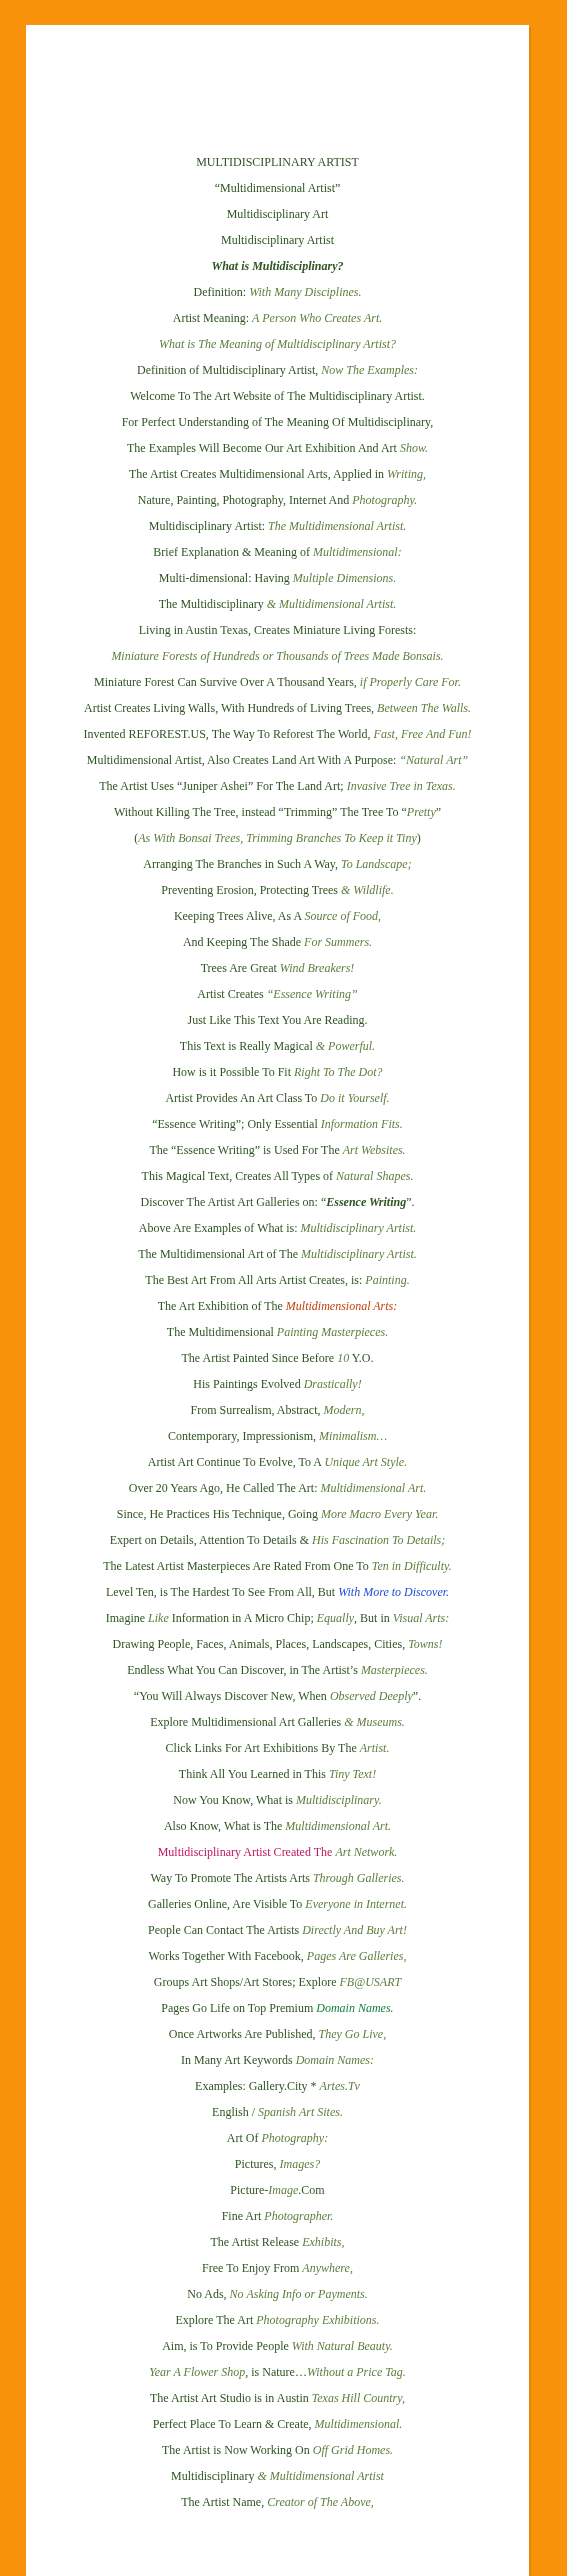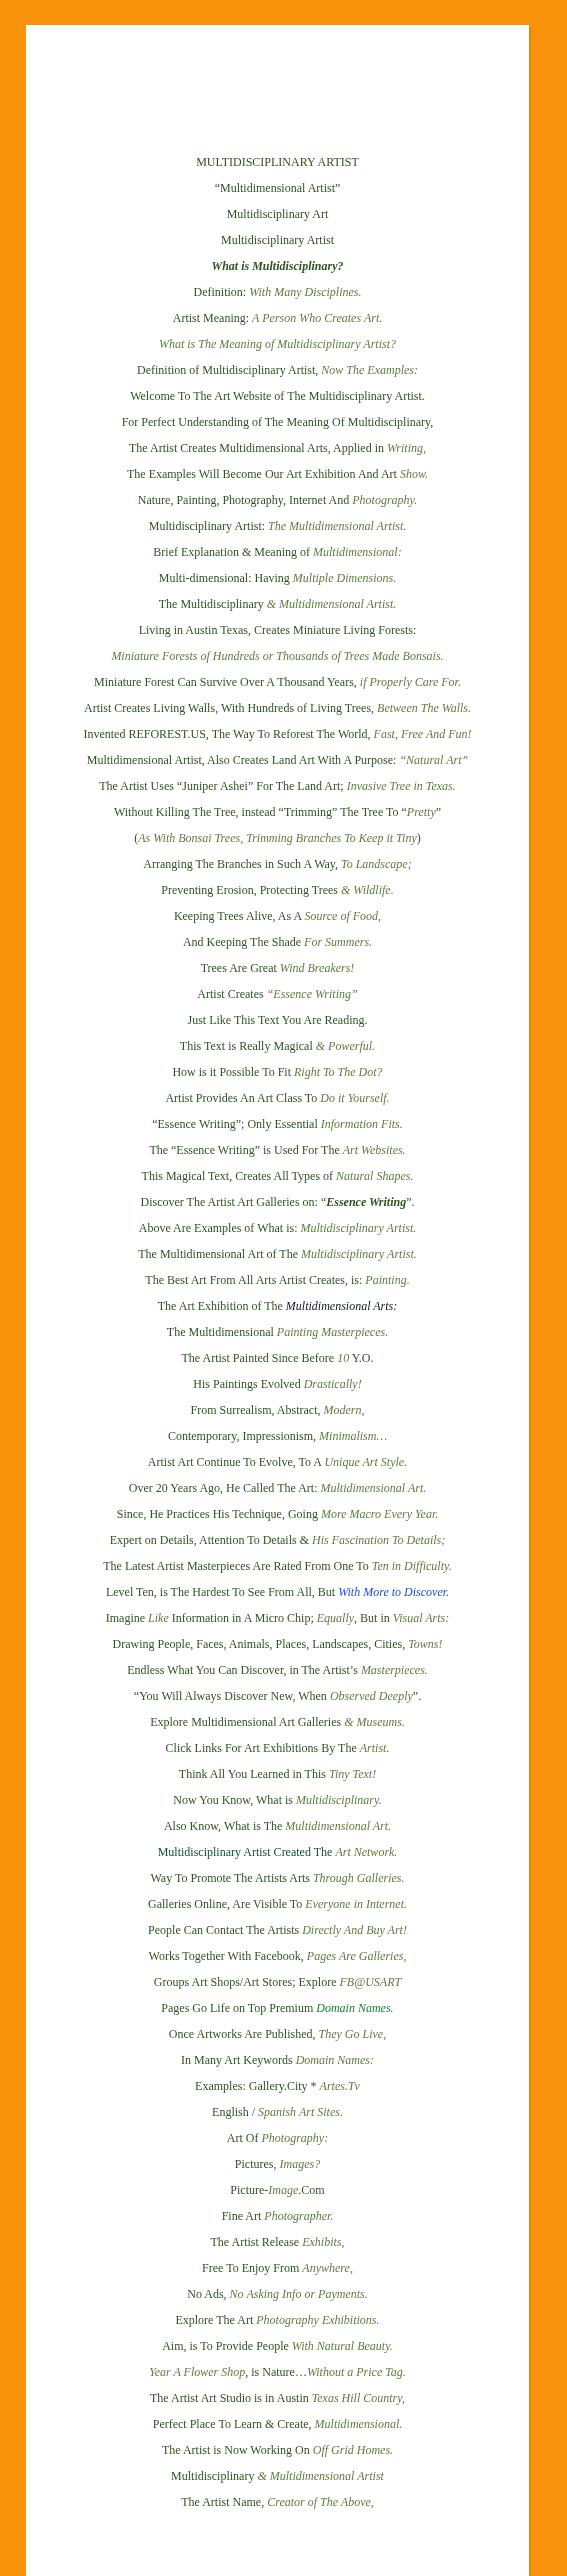--- a/index.html
+++ b/index.html
@@ -33,22 +33,22 @@
         <div class="line"><span class="seg s-r" style="color: rgb(46, 84, 34);">“Multidimensional Artist”</span></div>
         <div class="line"><span class="seg s-r" style="color: rgb(46, 84, 34);">Multidisciplinary Art</span></div>
         <div class="line"><span class="seg s-r" style="color: rgb(46, 84, 34);">Multidisciplinary Artist</span></div>
         <div class="line"><span class="seg s-bi" style="color: rgb(46, 84, 34);">What is Multidisciplinary?</span></div>
         <div class="line"><span class="seg s-r" style="color: rgb(46, 84, 34);">Definition: </span><span class="seg s-i" style="color: rgb(92, 125, 61);">With Many Disciplines.</span></div>
         <div class="line"><span class="seg s-r" style="color: rgb(46, 84, 34);">Artist Meaning: </span><span class="seg s-i" style="color: rgb(92, 125, 61);">A Person Who Creates Art.</span></div>
         <div class="line"><span class="seg s-i" style="color: rgb(92, 125, 61);">What is The Meaning of Multidisciplinary Artist?</span></div>
         <div class="line"><span class="seg s-r" style="color: rgb(46, 84, 34);">Definition of Multidisciplinary Artist, </span><span class="seg s-i" style="color: rgb(92, 125, 61);">Now The Examples:</span></div>
         <div class="line"><span class="seg s-r" style="color: rgb(46, 84, 34);">Welcome To The Art Website of The Multidisciplinary Artist.</span></div>
         <div class="line"><span class="seg s-r" style="color: rgb(46, 84, 34);">For Perfect Understanding of The Meaning Of Multidisciplinary,</span></div>
+        <div class="line"><span class="seg s-r" style="color: rgb(46, 84, 34);">The Examples Will Become Our Art Exhibition And Art </span><span class="seg s-i" style="color: rgb(92, 125, 61);">Show.</span></div>
         <div class="line"><span class="seg s-r" style="color: rgb(46, 84, 34);">The Artist Creates Multidimensional Arts, Applied in </span><span class="seg s-i" style="color: rgb(92, 125, 61);">Writing,</span></div>
-        <div class="line"><span class="seg s-r" style="color: rgb(46, 84, 34);">The Examples Will Become Our Art Exhibition And Art </span><span class="seg s-i" style="color: rgb(92, 125, 61);">Show.</span></div>
         <div class="line"><span class="seg s-r" style="color: rgb(46, 84, 34);">Nature, Painting, Photography, Internet And </span><span class="seg s-i" style="color: rgb(92, 125, 61);">Photography.</span></div>
         <div class="line"><span class="seg s-r" style="color: rgb(46, 84, 34);">Multidisciplinary Artist: </span><span class="seg s-i" style="color: rgb(92, 125, 61);">The Multidimensional Artist.</span></div>
         <div class="line"><span class="seg s-r" style="color: rgb(46, 84, 34);">Brief Explanation &amp; Meaning of </span><span class="seg s-i" style="color: rgb(92, 125, 61);">Multidimensional:</span></div>
         <div class="line"><span class="seg s-r" style="color: rgb(46, 84, 34);">Multi-dimensional: Having </span><span class="seg s-i" style="color: rgb(92, 125, 61);">Multiple Dimensions.</span></div>
         <div class="line"><span class="seg s-r" style="color: rgb(46, 84, 34);">The Multidisciplinary </span><span class="seg s-i" style="color: rgb(92, 125, 61);">&amp; Multidimensional Artist.</span></div>
         <div class="line"><span class="seg s-r" style="color: rgb(46, 84, 34);">Living in Austin Texas, Creates Miniature Living Forests:</span></div>
         <div class="line"><span class="seg s-i" style="color: rgb(92, 125, 61);">Miniature Forests of Hundreds or Thousands of Trees Made Bonsais.</span></div>
         <div class="line"><span class="seg s-r" style="color: rgb(46, 84, 34);">Miniature Forest Can Survive Over A Thousand Years, </span><span class="seg s-i" style="color: rgb(92, 125, 61);">if Properly Care For.</span></div>
         <div class="line"><span class="seg s-r" style="color: rgb(46, 84, 34);">Artist Creates Living Walls, With Hundreds of Living Trees, </span><span class="seg s-i" style="color: rgb(92, 125, 61);">Between The Walls.</span></div>
         <div class="line"><span class="seg s-r" style="color: rgb(46, 84, 34);">Invented REFOREST.US, The Way To Reforest The World, </span><span class="seg s-i" style="color: rgb(92, 125, 61);">Fast, Free And Fun!</span></div>
@@ -66,42 +66,42 @@
         <div class="line"><span class="seg s-r" style="color: rgb(46, 84, 34);">This Text is Really Magical </span><span class="seg s-i" style="color: rgb(92, 125, 61);">&amp; Powerful.</span></div>
         <div class="line"><span class="seg s-r" style="color: rgb(46, 84, 34);">How is it Possible To Fit </span><span class="seg s-i" style="color: rgb(92, 125, 61);">Right To The Dot?</span></div>
         <div class="line"><span class="seg s-r" style="color: rgb(46, 84, 34);">Artist Provides An Art Class To </span><span class="seg s-i" style="color: rgb(92, 125, 61);">Do it Yourself.</span></div>
         <div class="line"><span class="seg s-r" style="color: rgb(46, 84, 34);">“Essence Writing”; Only Essential </span><span class="seg s-i" style="color: rgb(92, 125, 61);">Information Fits.</span></div>
         <div class="line"><span class="seg s-r" style="color: rgb(46, 84, 34);">The “Essence Writing” is Used For The </span><span class="seg s-i" style="color: rgb(92, 125, 61);">Art Websites.</span></div>
         <div class="line"><span class="seg s-r" style="color: rgb(46, 84, 34);">This Magical Text, Creates All Types of </span><span class="seg s-i" style="color: rgb(92, 125, 61);">Natural Shapes.</span></div>
         <div class="line"><span class="seg s-r" style="color: rgb(46, 84, 34);">Discover The Artist Art Galleries on: “</span><span class="seg s-bi" style="color: rgb(46, 84, 34);">Essence Writing</span><span class="seg s-r" style="color: rgb(46, 84, 34);">”.</span></div>
         <div class="line"><span class="seg s-r" style="color: rgb(46, 84, 34);">Above Are Examples of What is: </span><span class="seg s-i" style="color: rgb(92, 125, 61);">Multidisciplinary Artist.</span></div>
         <div class="line"><span class="seg s-r" style="color: rgb(46, 84, 34);">The Multidimensional Art of The </span><span class="seg s-i" style="color: rgb(92, 125, 61);">Multidisciplinary Artist.</span></div>
         <div class="line"><span class="seg s-r" style="color: rgb(46, 84, 34);">The Best Art From All Arts Artist Creates, is: </span><span class="seg s-i" style="color: rgb(92, 125, 61);">Painting.</span></div>
-        <div class="line"><span class="seg s-r" style="color: rgb(46, 84, 34);">The Art Exhibition of The </span><span class="seg s-i" style="color: #0f172a;">Multidimensional Arts:</span></div>
+        <div class="line"><span class="seg s-r" style="color: rgb(46, 84, 34);">The Art Exhibition of The </span><span class="seg s-i" style="color: #c2410c;">Multidimensional Arts:</span></div>
         <div class="line"><span class="seg s-r" style="color: rgb(46, 84, 34);">The Multidimensional </span><span class="seg s-i" style="color: rgb(92, 125, 61);">Painting Masterpieces.</span></div>
         <div class="line"><span class="seg s-r" style="color: rgb(46, 84, 34);">The Artist Painted Since Before </span><span class="seg s-i" style="color: rgb(92, 125, 61);">10</span><span class="seg s-r" style="color: rgb(46, 84, 34);"> Y.O.</span></div>
         <div class="line"><span class="seg s-r" style="color: rgb(46, 84, 34);">His Paintings Evolved </span><span class="seg s-i" style="color: rgb(92, 125, 61);">Drastically!</span></div>
         <div class="line"><span class="seg s-r" style="color: rgb(46, 84, 34);">From Surrealism, Abstract, </span><span class="seg s-i" style="color: rgb(92, 125, 61);">Modern,</span></div>
         <div class="line"><span class="seg s-r" style="color: rgb(46, 84, 34);">Contemporary, Impressionism, </span><span class="seg s-i" style="color: rgb(92, 125, 61);">Minimalism…</span></div>
         <div class="line"><span class="seg s-r" style="color: rgb(46, 84, 34);">Artist Art Continue To Evolve, To A </span><span class="seg s-i" style="color: rgb(92, 125, 61);">Unique Art Style.</span></div>
         <div class="line"><span class="seg s-r" style="color: rgb(46, 84, 34);">Over 20 Years Ago, He Called The Art: </span><span class="seg s-i" style="color: rgb(92, 125, 61);">Multidimensional Art.</span></div>
         <div class="line"><span class="seg s-r" style="color: rgb(46, 84, 34);">Since, He Practices His Technique, Going </span><span class="seg s-i" style="color: rgb(92, 125, 61);">More Macro Every Year.</span></div>
         <div class="line"><span class="seg s-r" style="color: rgb(46, 84, 34);">Expert on Details, Attention To Details &amp; </span><span class="seg s-i" style="color: rgb(92, 125, 61);">His Fascination To Details;</span></div>
         <div class="line"><span class="seg s-r" style="color: rgb(46, 84, 34);">The Latest Artist Masterpieces Are Rated From One To </span><span class="seg s-i" style="color: rgb(92, 125, 61);">Ten in Difficulty.</span></div>
         <div class="line"><span class="seg s-r" style="color: rgb(46, 84, 34);">Level Ten, is The Hardest To See From All, But </span><span class="seg s-i" style="color: #1d4ed8;">With More to Discover.</span></div>
         <div class="line"><span class="seg s-r" style="color: rgb(46, 84, 34);">Imagine </span><span class="seg s-i" style="color: rgb(92, 125, 61);">Like</span><span class="seg s-r" style="color: rgb(46, 84, 34);"> Information in A Micro Chip; </span><span class="seg s-i" style="color: rgb(92, 125, 61);">Equally</span><span class="seg s-r" style="color: rgb(46, 84, 34);">, But in </span><span class="seg s-i" style="color: rgb(92, 125, 61);">Visual Arts:</span></div>
         <div class="line"><span class="seg s-r" style="color: rgb(46, 84, 34);">Drawing People, Faces, Animals, Places, Landscapes, Cities, </span><span class="seg s-i" style="color: rgb(92, 125, 61);">Towns!</span></div>
         <div class="line"><span class="seg s-r" style="color: rgb(46, 84, 34);">Endless What You Can Discover, in The Artist’s </span><span class="seg s-i" style="color: rgb(92, 125, 61);">Masterpieces.</span></div>
         <div class="line"><span class="seg s-r" style="color: rgb(46, 84, 34);">“You Will Always Discover New, When </span><span class="seg s-i" style="color: rgb(92, 125, 61);">Observed Deeply</span><span class="seg s-r" style="color: rgb(46, 84, 34);">”.</span></div>
         <div class="line"><span class="seg s-r" style="color: rgb(46, 84, 34);">Explore Multidimensional Art Galleries </span><span class="seg s-i" style="color: rgb(92, 125, 61);">&amp; Museums.</span></div>
         <div class="line"><span class="seg s-r" style="color: rgb(46, 84, 34);">Click Links For Art Exhibitions By The </span><span class="seg s-i" style="color: rgb(92, 125, 61);">Artist.</span></div>
         <div class="line"><span class="seg s-r" style="color: rgb(46, 84, 34);">Think All You Learned in This </span><span class="seg s-i" style="color: rgb(92, 125, 61);">Tiny Text!</span></div>
         <div class="line"><span class="seg s-r" style="color: rgb(46, 84, 34);">Now You Know, What is </span><span class="seg s-i" style="color: rgb(92, 125, 61);">Multidisciplinary.</span></div>
         <div class="line"><span class="seg s-r" style="color: rgb(46, 84, 34);">Also Know, What is The </span><span class="seg s-i" style="color: rgb(92, 125, 61);">Multidimensional Art.</span></div>
-        <div class="line"><span class="seg s-r" style="color: #14532d;">Multidisciplinary Artist Created The </span><span class="seg s-i" style="color: rgb(92, 125, 61);">Art Network.</span></div>
+        <div class="line"><span class="seg s-r" style="color: #be185d;">Multidisciplinary Artist Created The </span><span class="seg s-i" style="color: rgb(92, 125, 61);">Art Network.</span></div>
         <div class="line"><span class="seg s-r" style="color: rgb(46, 84, 34);">Way To Promote The Artists Arts </span><span class="seg s-i" style="color: rgb(92, 125, 61);">Through Galleries.</span></div>
         <div class="line"><span class="seg s-r" style="color: rgb(46, 84, 34);">Galleries Online, Are Visible To </span><span class="seg s-i" style="color: rgb(92, 125, 61);">Everyone in Internet.</span></div>
         <div class="line"><span class="seg s-r" style="color: rgb(46, 84, 34);">People Can Contact The Artists </span><span class="seg s-i" style="color: rgb(92, 125, 61);">Directly And Buy Art!</span></div>
         <div class="line"><span class="seg s-r" style="color: rgb(46, 84, 34);">Works Together With Facebook, </span><span class="seg s-i" style="color: rgb(92, 125, 61);">Pages Are Galleries,</span></div>
         <div class="line"><span class="seg s-r" style="color: rgb(46, 84, 34);">Groups Art Shops/Art Stores; Explore </span><span class="seg s-i" style="color: rgb(92, 125, 61);">FB@USART</span></div>
         <div class="line"><span class="seg s-r" style="color: rgb(46, 84, 34);">Pages Go Life on Top Premium </span><span class="seg s-i" style="color: #15803d;">Domain Names.</span></div>
         <div class="line"><span class="seg s-r" style="color: rgb(46, 84, 34);">Once Artworks Are Published, </span><span class="seg s-i" style="color: rgb(92, 125, 61);">They Go Live,</span></div>
         <div class="line"><span class="seg s-r" style="color: rgb(46, 84, 34);">In Many Art Keywords </span><span class="seg s-i" style="color: rgb(92, 125, 61);">Domain Names:</span></div>
         <div class="line"><span class="seg s-r" style="color: rgb(46, 84, 34);">Examples: Gallery.City * </span><span class="seg s-i" style="color: rgb(92, 125, 61);">Artes.Tv</span></div>
         <div class="line"><span class="seg s-r" style="color: rgb(46, 84, 34);">English / </span><span class="seg s-i" style="color: rgb(92, 125, 61);">Spanish Art Sites.</span></div>

